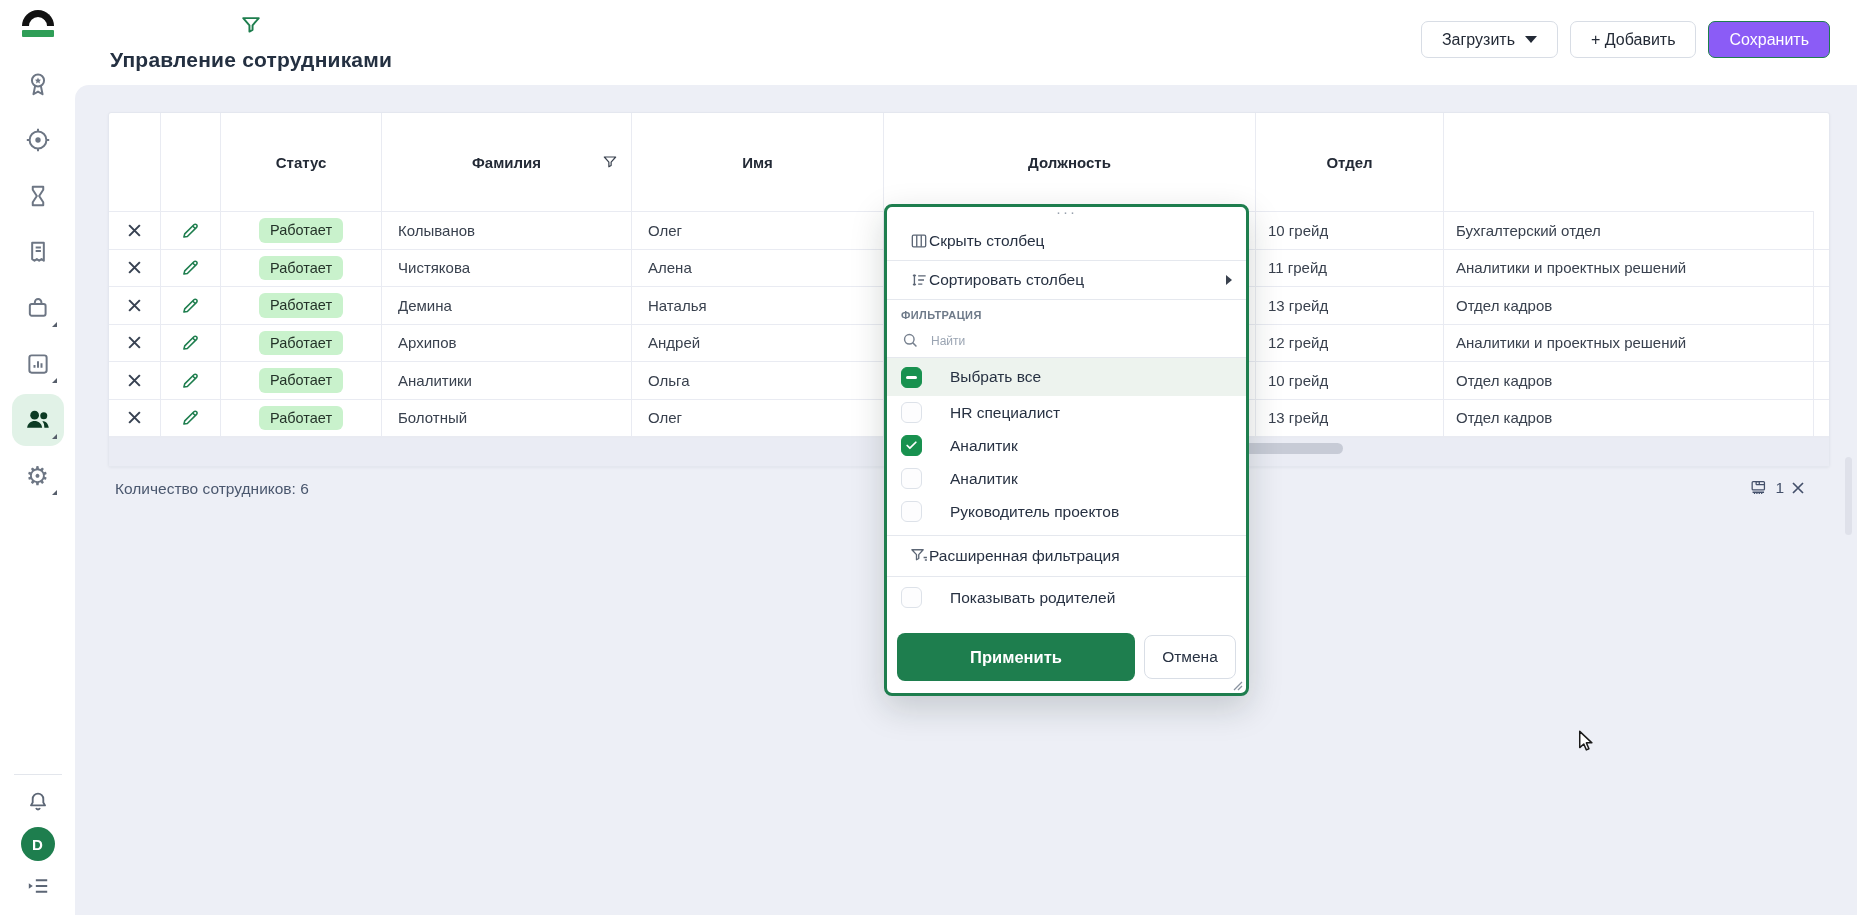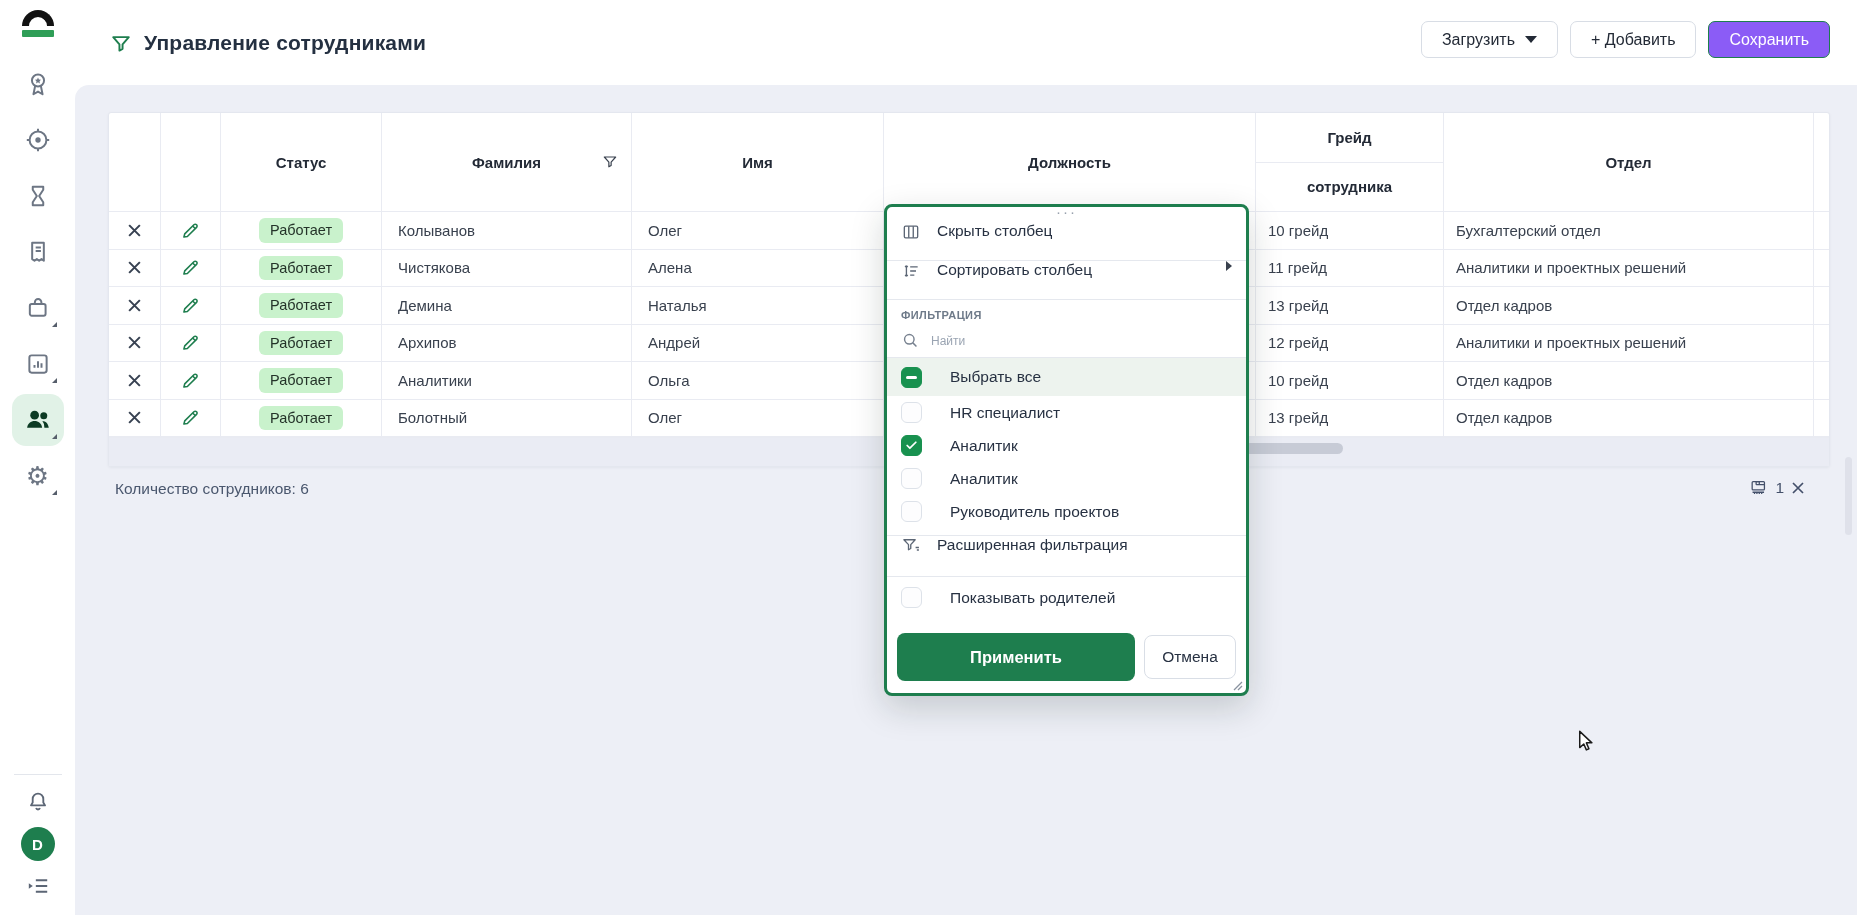--- a/index.html
+++ b/index.html
@@ -22,21 +22,21 @@
           border-left:5px solid transparent;border-bottom:5px solid #565e6b;}
   .side-bottom{margin-top:auto;display:flex;flex-direction:column;align-items:center;width:100%;}
   .side-divider{width:48px;height:1px;background:#e3e6ec;margin-bottom:14px;}
   .avatar{width:34px;height:34px;border-radius:50%;background:#1e7e4e;color:#fff;font-weight:700;font-size:15px;
           display:flex;align-items:center;justify-content:center;margin:12px 0;cursor:pointer;}
   .gear-glyph{font-size:26px;line-height:1;}
 
   
   .topbar{position:absolute;left:75px;top:0;right:0;height:85px;background:#fff;z-index:20;
           display:flex;align-items:center;padding:0 27px 0 35px;}
-  .page-title-wrap{display:flex;align-items:flex-end;gap:12px;}
+  .page-title-wrap{display:flex;align-items:center;gap:12px;flex-direction:column;}
   .page-title{font-size:21px;font-weight:700;color:#243041;letter-spacing:.2px;}
   .topbar-buttons{margin-left:auto;display:flex;gap:12px;align-items:center;margin-top:-6px;}
   .btn{height:37px;border-radius:7px;font-size:16px;display:flex;align-items:center;justify-content:center;
        padding:12px 20px;cursor:pointer;border:1px solid transparent;}
   .btn-outline{background:#fff;border-color:#d8dde5;color:#232a36;}
   .btn-green{background:#8b5cf6;color:#fff;border-color:#1e7e4e;}
   .caret-down{width:0;height:0;border-left:6px solid transparent;border-right:6px solid transparent;
               border-top:7px solid #232a36;margin-left:10px;}
 
   
@@ -67,22 +67,22 @@
   .pager{position:absolute;right:52px;top:393px;display:flex;align-items:center;gap:7px;color:#44506a;}
   .pager-num{font-size:15.5px;}
   .vscroll-thumb{position:absolute;right:5px;top:372px;width:7px;height:78px;background:#dfe1ea;border-radius:4px;cursor:pointer;}
 
   
   .popup{position:absolute;left:809px;top:119px;width:365px;height:492px;background:#fff;z-index:40;
          border:3px solid #1e7e4e;border-radius:8px;box-shadow:0 12px 34px rgba(15,35,25,.18);
          display:flex;flex-direction:column;}
   .p-handle{height:15px;display:flex;align-items:flex-start;justify-content:center;color:#98a1ad;
             font-size:15px;letter-spacing:2px;line-height:10px;cursor:grab;}
-  .p-item{height:38px;flex:none;display:flex;align-items:flex-start;gap:16px;padding:0 14px;font-size:15.5px;
-          color:#273142;cursor:pointer;}
+  .p-item{height:38px;flex:none;display:flex;align-items:center;gap:0;padding:0 14px;font-size:15.5px;
+          color:#273142;cursor:pointer;margin-left:8px;}
   .p-item .p-ic{color:#5c6675;}
   .p-div{height:1px;background:#e5e8ee;flex:none;}
   .submenu-arrow{margin-left:auto;width:0;height:0;border-top:5px solid transparent;border-bottom:5px solid transparent;
                  border-left:6px solid #39414e;}
   .p-label{padding:9px 14px 3px;font-size:11px;font-weight:700;color:#6e7a89;letter-spacing:.4px;flex:none;}
   .p-search{height:33px;flex:none;display:flex;align-items:center;gap:9px;padding:0 14px;color:#77818f;}
   .p-search input{flex:1;border:none;outline:none;font-size:12px;color:#333;font-family:inherit;background:transparent;}
   .p-search input::placeholder{color:#9aa4b2;}
   .p-check{height:33px;flex:none;display:flex;align-items:center;gap:28px;padding:0 14px;font-size:15.5px;color:#273142;cursor:pointer;}
   .p-check.tall{height:38px;}
@@ -251,28 +251,20 @@
                 <path d="M3.5 4.5h17l-6.8 7.8v5l-3.4 1.9v-6.9z"></path>
               </svg>
           </span>
         </div>
         <div class="c">
             <span>Имя</span>
           </div>
         <div class="c">
             <span>Должность</span>
           </div>
-        <div class="c grade-head">
-          <div class="grade-sub top">
-              <span>Грейд</span>
-            </div>
-          <div class="grade-sub">
-              <span>сотрудника</span>
-            </div>
-        </div>
         <div class="c">
             <span>Отдел</span>
           </div>
         <div class="c last"></div>
       </div>
 
       <div class="trow">
         <div class="c">
             <button class="icon-btn">
               <svg width="15" height="15" viewBox="0 0 14 14">

